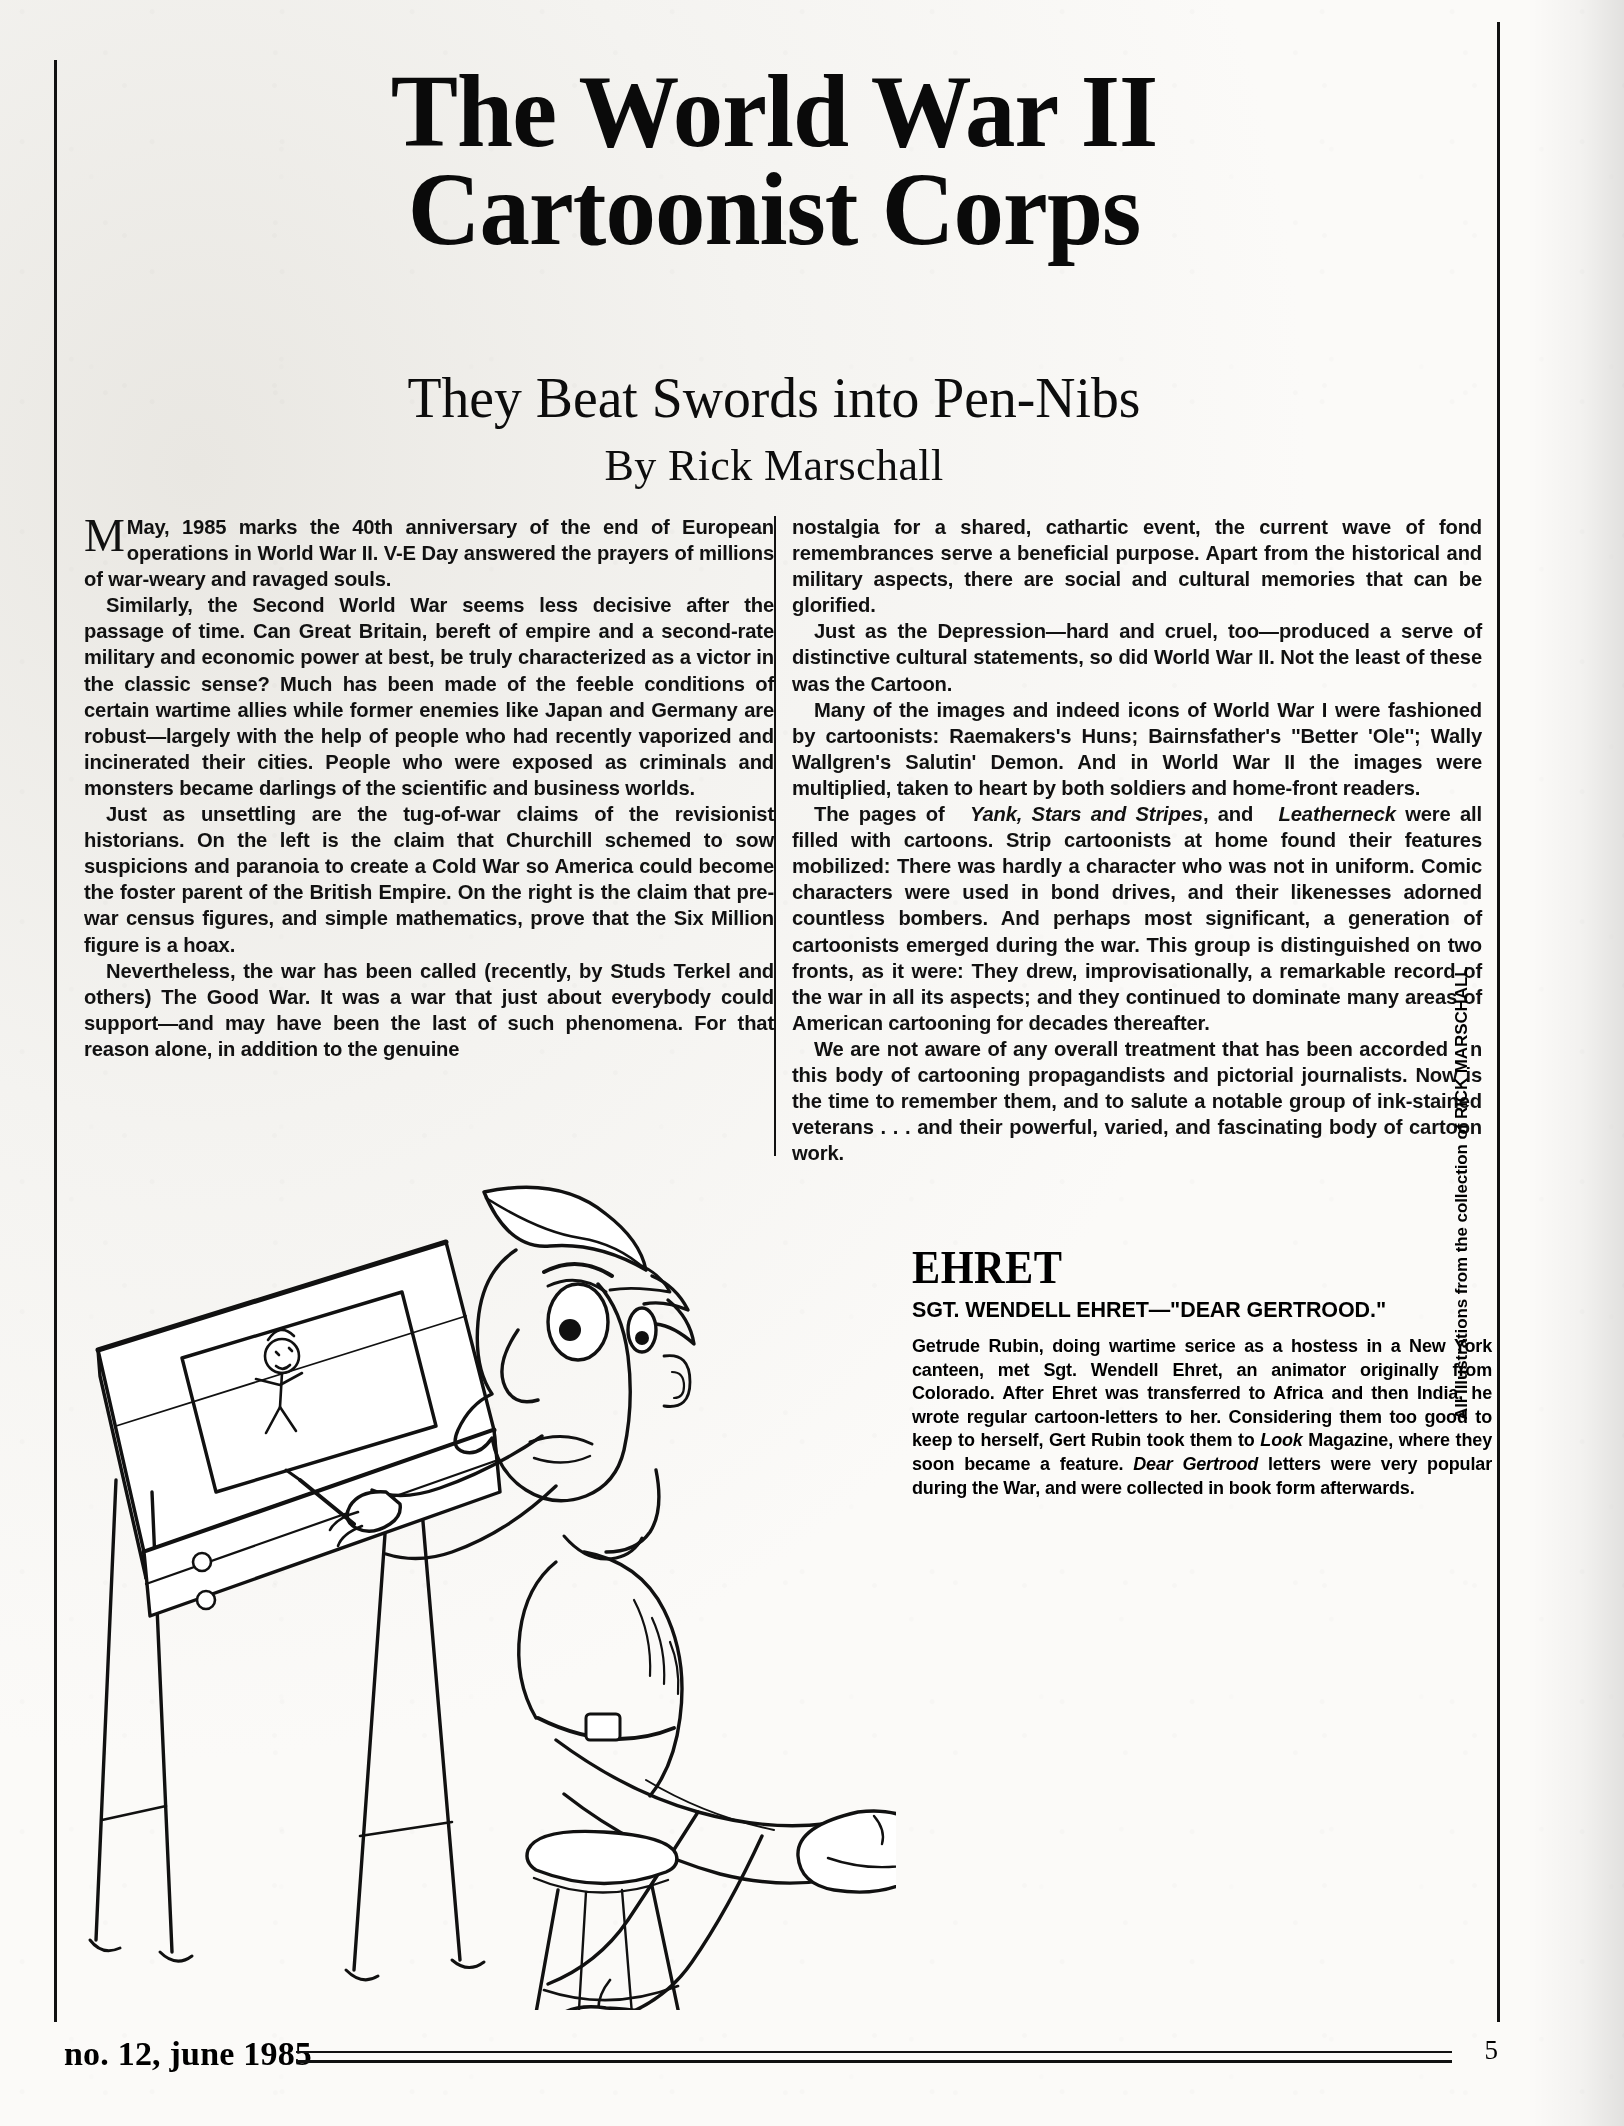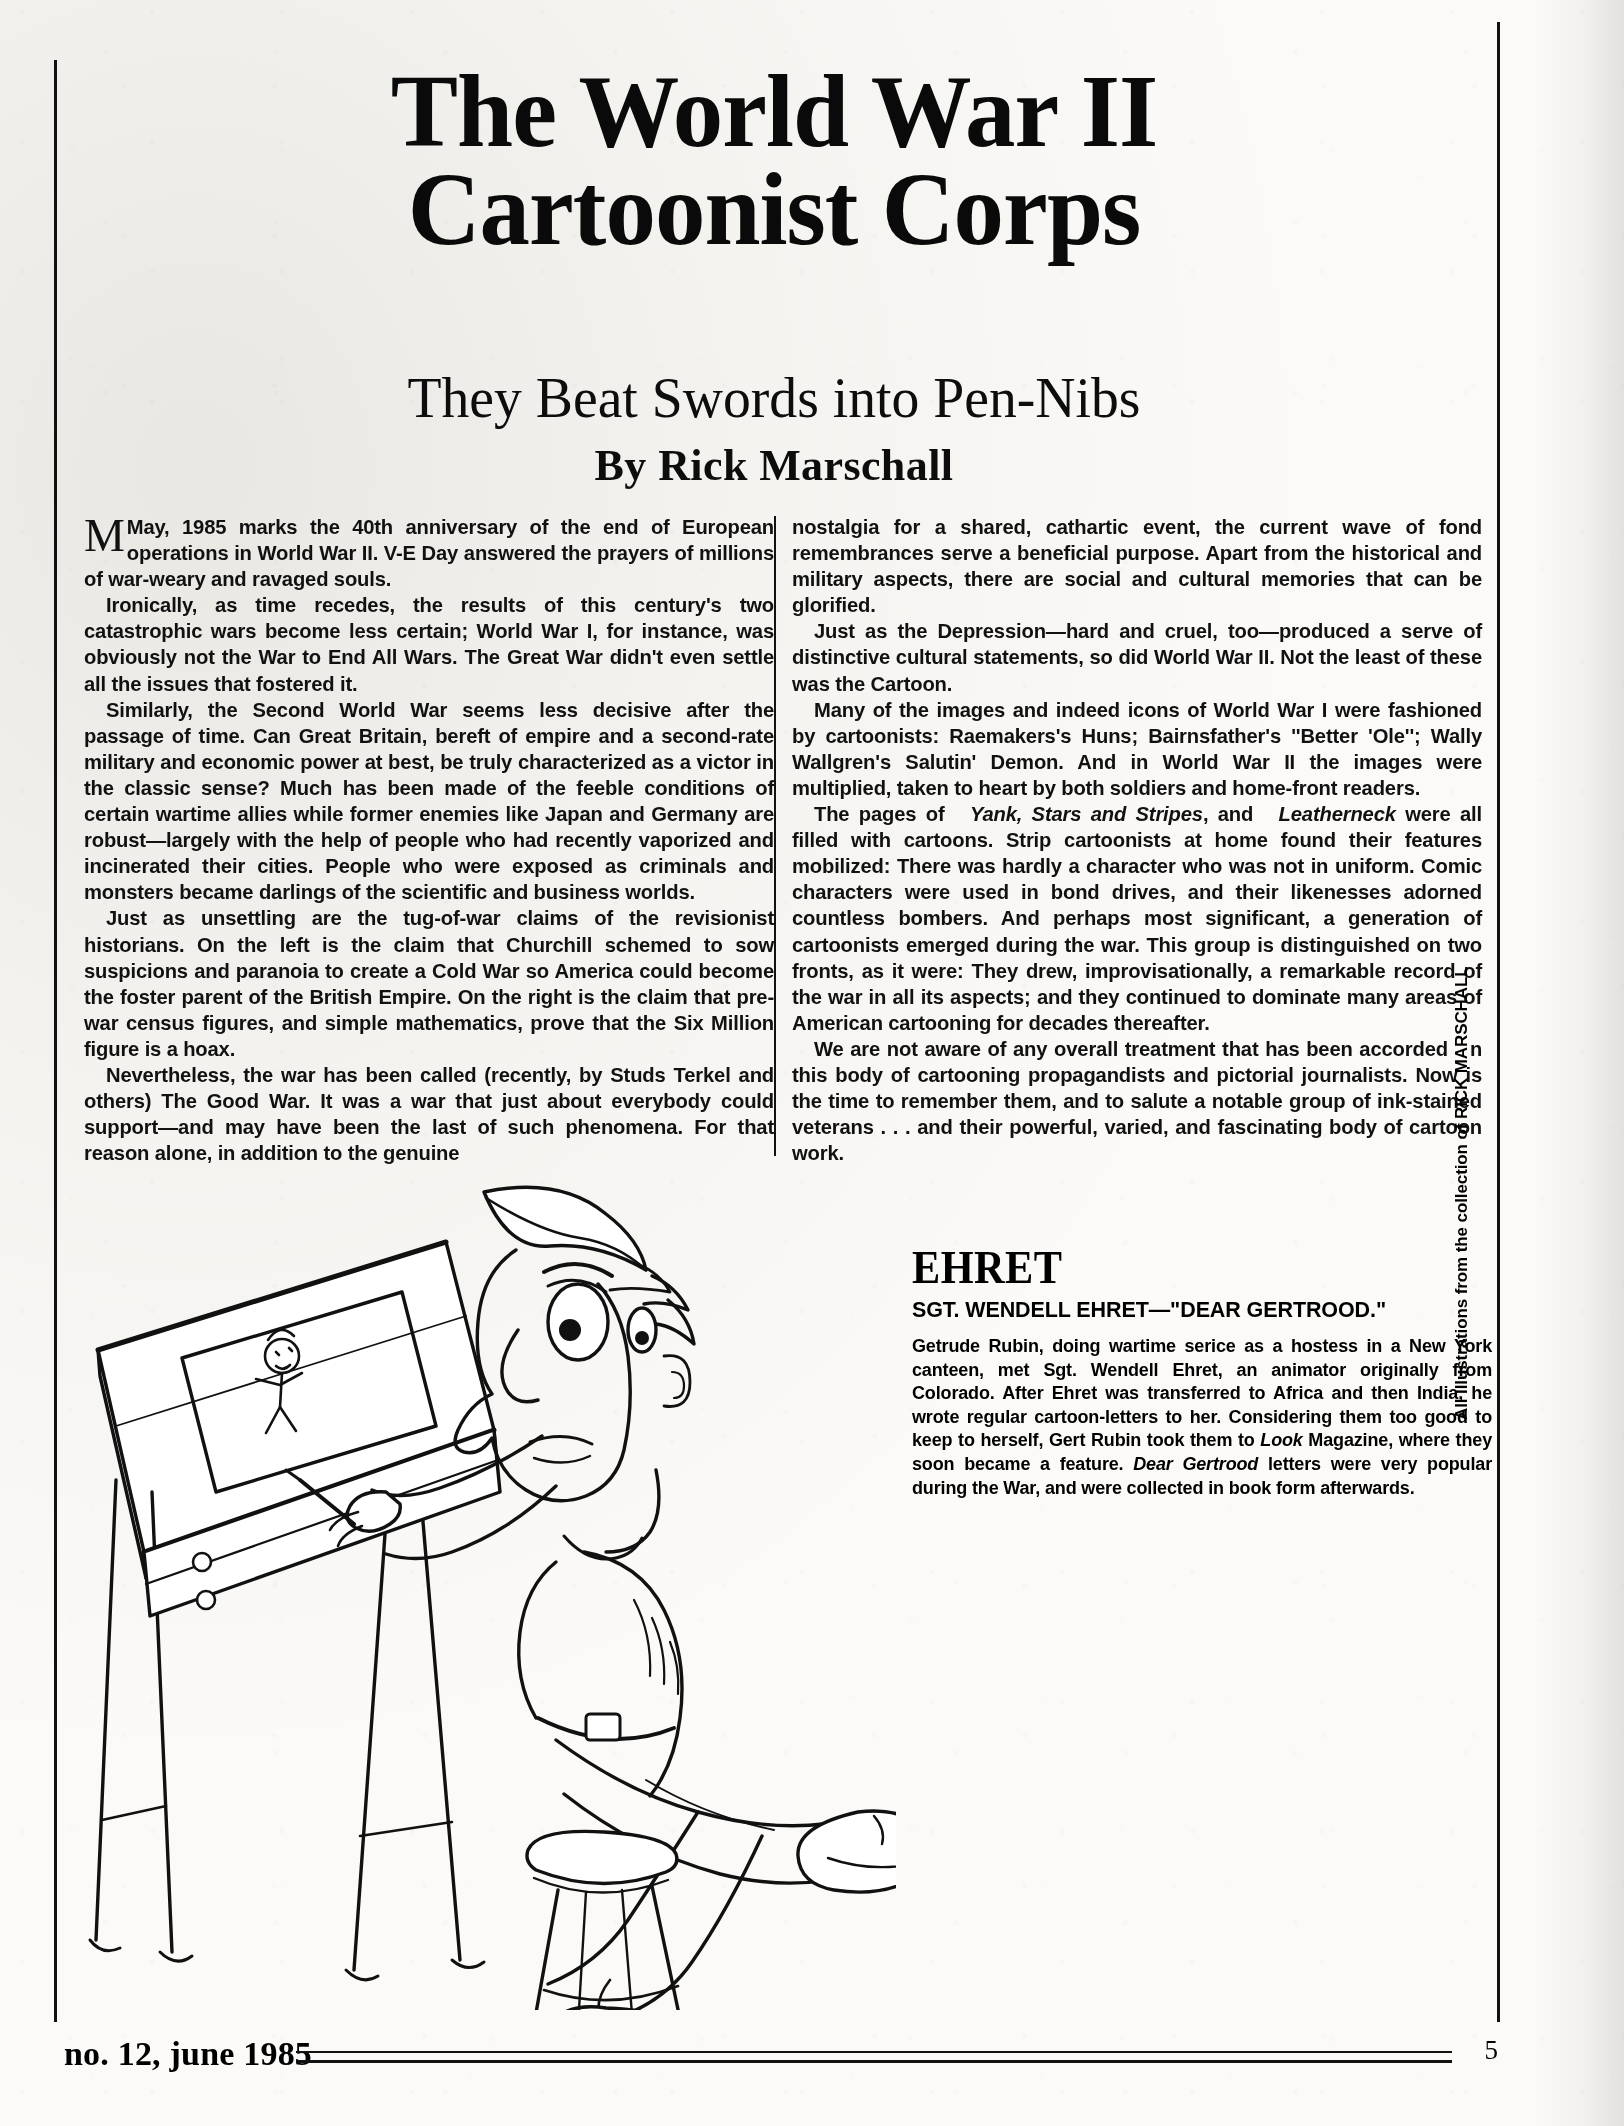--- a/index.html
+++ b/index.html
@@ -74,21 +74,21 @@
     font-size:58px;
     line-height:60px;
     letter-spacing:0px;
     transform:scaleX(.96);
     color:#0d0d0d;
   }
   .byline{
     position:absolute;left:64px;top:440px;width:1420px;
     text-align:center;
     font-family:"Liberation Serif", serif;
-    font-weight:700;
+    font-weight:400;
     font-size:44px;
     letter-spacing:.4px;
     color:#0d0d0d;
   }
 
   
   .cols{
     position:absolute;left:84px;top:514px;width:1398px;height:660px;
   }
   .col{
@@ -218,21 +218,20 @@
   </div>
 
   <div class="subtitle">They Beat Swords into Pen-Nibs</div>
   <div class="byline">By Rick Marschall</div>
 
   <div class="cols">
     <div class="colrule"></div>
 
     <div class="col left">
       <p class="first"><span class="dropcap">M</span><span>May, 1985 marks the 40th anniversary of the end of European operations in World War II. V-E Day answered the prayers of millions of war-weary and ravaged souls.</span></p>
-      <p>Ironically, as time recedes, the results of this century's two catastrophic wars become less certain; World War I, for instance, was obviously not the War to End All Wars. The Great War didn't even settle all the issues that fostered it.</p>
       <p>Similarly, the Second World War seems less decisive after the passage of time. Can Great Britain, bereft of empire and a second-rate military and economic power at best, be truly characterized as a victor in the classic sense? Much has been made of the feeble conditions of certain wartime allies while former enemies like Japan and Germany are robust—largely with the help of people who had recently vaporized and incinerated their cities. People who were exposed as criminals and monsters became darlings of the scientific and business worlds.</p>
       <p>Just as unsettling are the tug-of-war claims of the revisionist historians. On the left is the claim that Churchill schemed to sow suspicions and paranoia to create a Cold War so America could become the foster parent of the British Empire. On the right is the claim that pre-war census figures, and simple mathematics, prove that the Six Million figure is a hoax.</p>
       <p>Nevertheless, the war has been called (recently, by Studs Terkel and others) The Good War. It was a war that just about everybody could support—and may have been the last of such phenomena. For that reason alone, in addition to the genuine</p>
     </div>
 
     <div class="col right">
       <p class="first">nostalgia for a shared, cathartic event, the current wave of fond remembrances serve a beneficial purpose. Apart from the historical and military aspects, there are social and cultural memories that can be glorified.</p>
       <p>Just as the Depression—hard and cruel, too—produced a serve of distinctive cultural statements, so did World War II. Not the least of these was the Cartoon.</p>
       <p>Many of the images and indeed icons of World War I were fashioned by cartoonists: Raemakers's Huns; Bairnsfather's ''Better 'Ole''; Wally Wallgren's Salutin' Demon. And in World War II the images were multiplied, taken to heart by both soldiers and home-front readers.</p>
       <p>The pages of <em>Yank, Stars and Stripes</em>, and <em>Leatherneck</em> were all filled with cartoons. Strip cartoonists at home found their features mobilized: There was hardly a character who was not in uniform. Comic characters were used in bond drives, and their likenesses adorned countless bombers. And perhaps most significant, a generation of cartoonists emerged during the war. This group is distinguished on two fronts, as it were: They drew, improvisationally, a remarkable record of the war in all its aspects; and they continued to dominate many areas of American cartooning for decades thereafter.</p>

